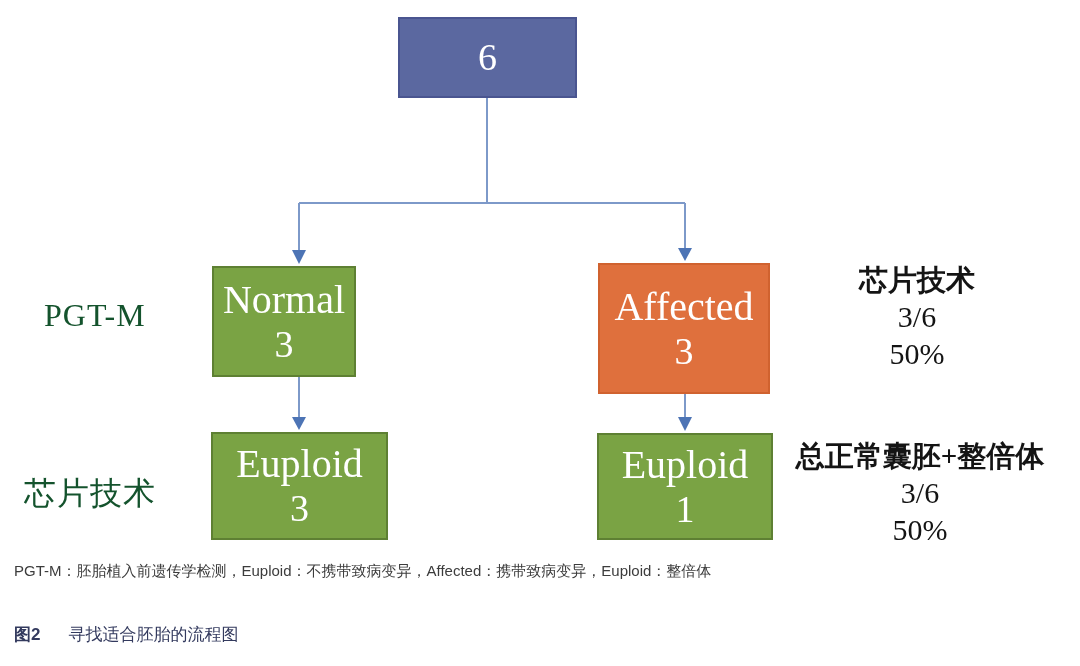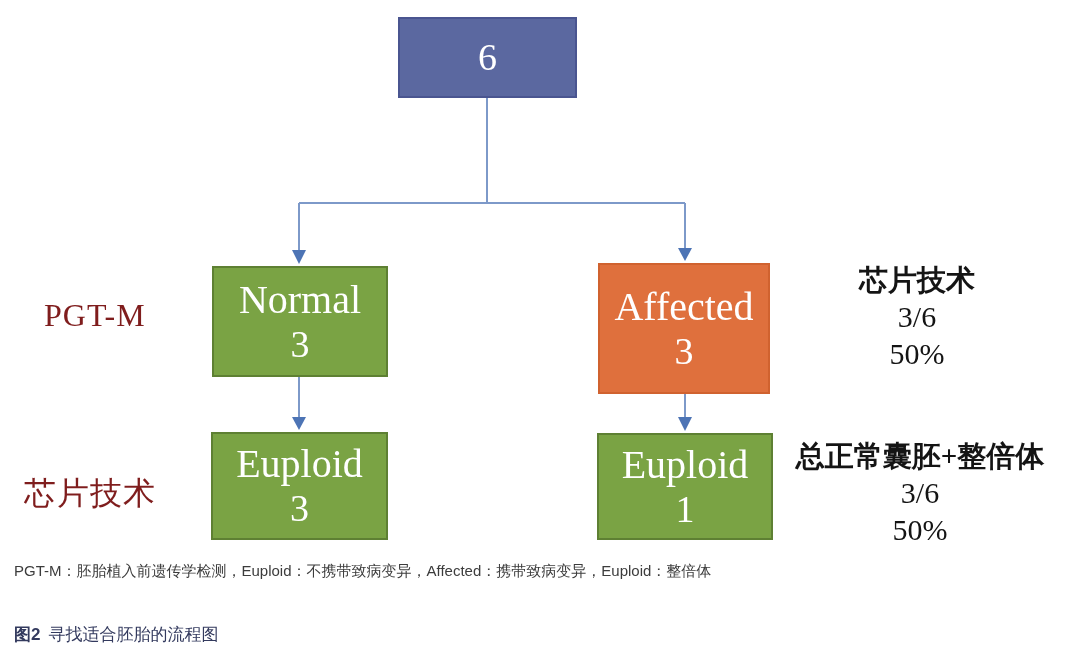--- a/index.html
+++ b/index.html
@@ -34,30 +34,30 @@
     font-size: 48px;
   }
   .node-green {
     background: #7aa344;
     border: 2px solid #5e8033;
   }
   .node-orange {
     background: #df703d;
     border: 2px solid #d0622f;
   }
-  .node-normal   { left: 212px; top: 266px; width: 176px; height: 111px; }
+  .node-normal   { left: 212px; top: 266px; width: 144px; height: 111px; }
   .node-affected { left: 598px; top: 263px; width: 172px; height: 131px; }
   .node-euploid-left  { left: 211px; top: 432px; width: 177px; height: 108px; }
   .node-euploid-right { left: 597px; top: 433px; width: 176px; height: 107px; }
   .node .label { font-size: 40px; line-height: 1.12; }
   .node .value { font-size: 38px; line-height: 1.12; }
 
   .side-label {
     position: absolute;
-    color: #7f1d1d;
+    color: #14532d;
     font-size: 32px;
     letter-spacing: 1px;
   }
   .side-label-pgtm { left: 44px; top: 297px; }
   .side-label-chip { left: 24px; top: 472px; }
 
   .annotation {
     position: absolute;
     text-align: center;
     color: #141414;
@@ -74,21 +74,21 @@
     font-size: 15px;
     color: #3c3c3c;
   }
   .caption {
     position: absolute;
     left: 14px; top: 623px;
     font-family: "Liberation Sans", "DejaVu Sans", sans-serif;
     font-size: 17px;
     color: #333a5e;
     display: flex;
-    gap: 8px;
+    gap: 28px;
     align-items: flex-end;
   }
   .caption .tag { font-weight: bold; }
 </style>
 </head>
 <body>
 
 <div class="figure">
 
   <svg class="connectors" viewBox="0 0 1080 666">

